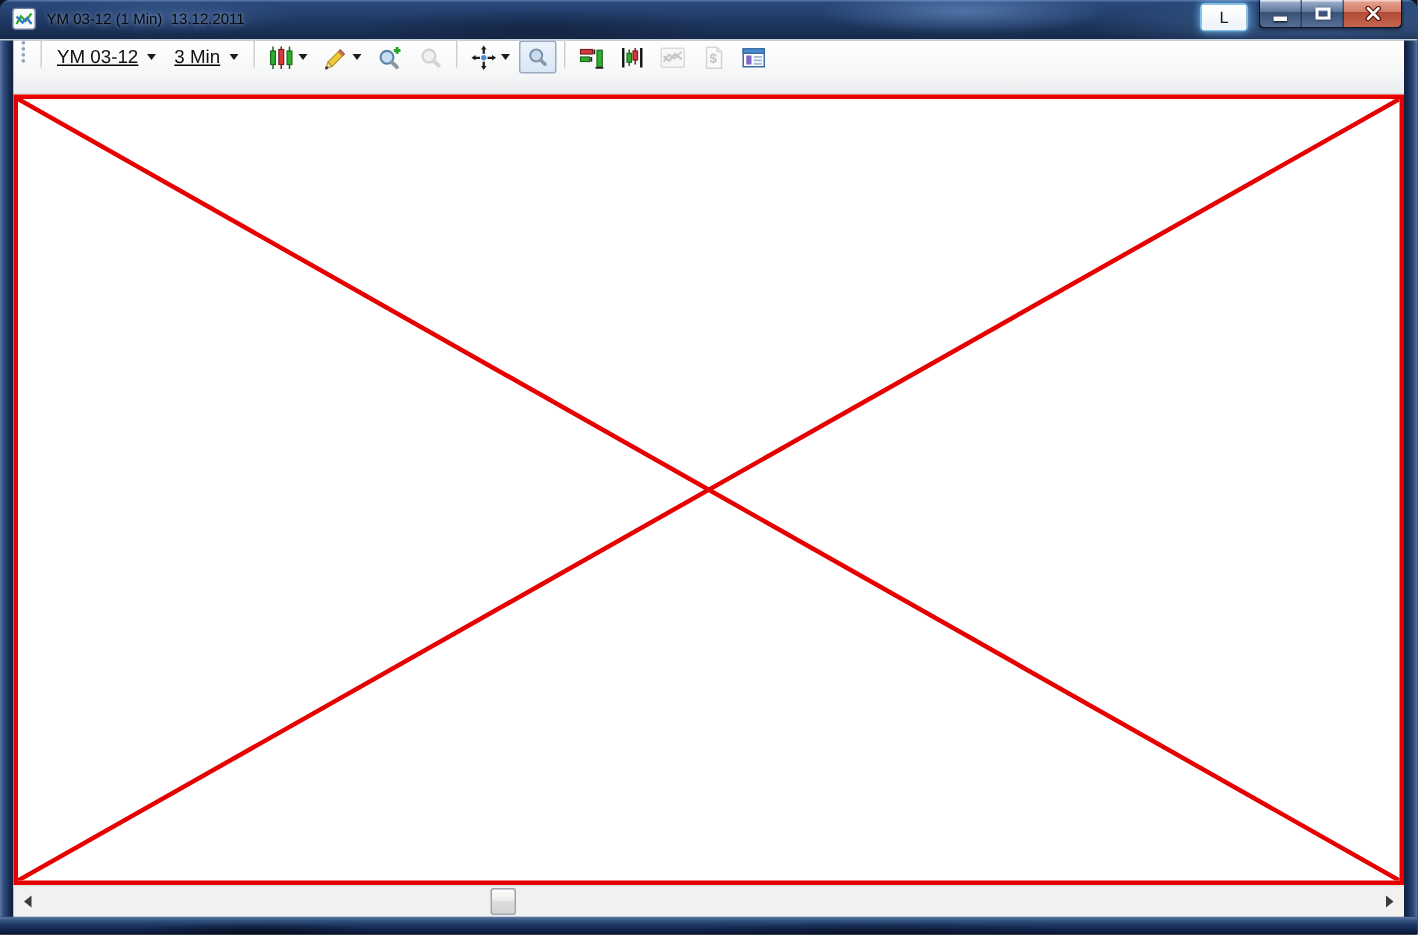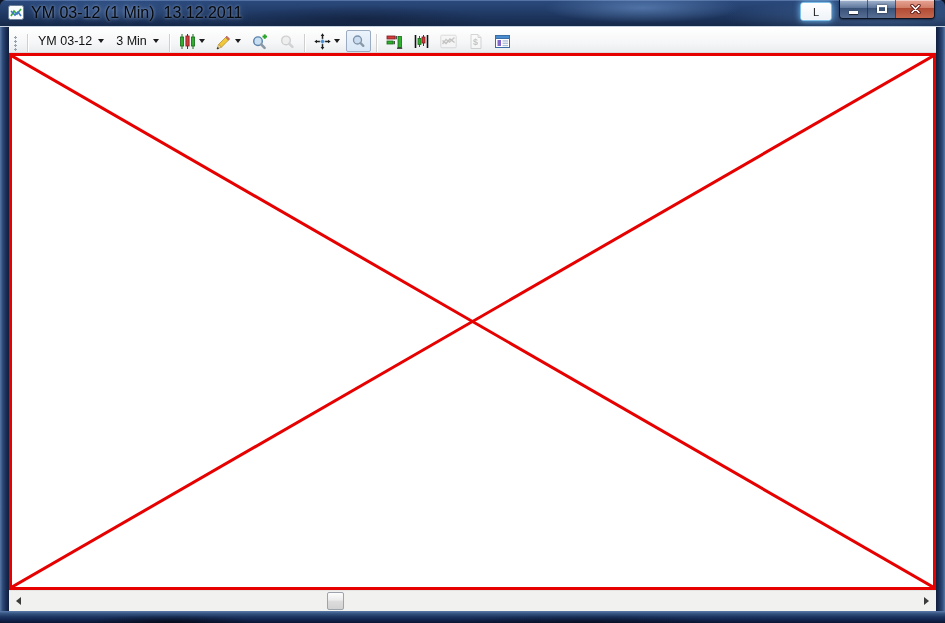--- a/index.html
+++ b/index.html
@@ -13,21 +13,21 @@
     border-bottom:1px solid #c7d2e0;
     background:
       radial-gradient(140px 22px at 68% 30%, rgba(115,155,210,.55), transparent 70%),
       radial-gradient(220px 26px at 93% 65%, rgba(95,135,190,.45), transparent 70%),
       radial-gradient(180px 20px at 38% 75%, rgba(15,25,50,.5), transparent 70%),
       radial-gradient(120px 18px at 12% 40%, rgba(80,115,170,.4), transparent 70%),
       linear-gradient(180deg, #2c4b7e 0%, #213c68 45%, #16294a 100%);
     box-shadow: inset 0 1px 0 rgba(160,190,235,.35);
   }
   .win-icon { width:17px; height:16px; margin-right:6px; display:inline-flex; flex:0 0 auto; }
-  .title { font-size:16px; color:#05080c; white-space:pre;
+  .title { font-size:10px; color:#05080c; white-space:pre;
            text-shadow:0 0 3px rgba(205,225,255,.6), 0 0 8px rgba(185,205,245,.35); }
 
   .caption { position:absolute; top:0; right:10px; display:flex; align-items:flex-start; }
   .link-btn {
     margin-top:2px; margin-right:7px; width:32px; height:19px; cursor:pointer;
     background:linear-gradient(180deg,#ffffff,#eef3f8); border:1px solid #7fc0e8; border-radius:3px;
     box-shadow:0 0 6px rgba(120,200,255,.95), inset 0 0 2px #fff;
     font-family:inherit; font-size:11px; color:#1a1a1a; line-height:16px; text-align:center;
   }
   .capgroup { display:flex; height:19px; border:1px solid rgba(8,15,28,.9); border-top:none;
@@ -52,23 +52,23 @@
   .frame.left  { width:9px; background:linear-gradient(90deg,#5a78a4 0%,#2d4a79 30%,#17294e 75%,#101f3d 100%); }
   .frame.right { width:9px; background:linear-gradient(270deg,#5a78a4 0%,#2d4a79 30%,#17294e 75%,#101f3d 100%); }
   .frame.bottom { height:12px;
       background:
         radial-gradient(120px 10px at 18% 90%, rgba(0,0,0,.5), transparent 70%),
         radial-gradient(200px 11px at 62% 95%, rgba(0,0,0,.35), transparent 70%),
         linear-gradient(180deg,#5d7cab 0%, #34537f 22%, #1c3661 48%, #102149 80%, #0a1731 100%); }
   .content { display:flex; flex-direction:column; width:927px; background:#fff; }
 
   
-  .toolbar { height:26px; flex:0 0 auto; display:flex; align-items:flex-end; padding:0 4px;
+  .toolbar { height:36px; flex:0 0 auto; display:flex; align-items:flex-start; padding:0 4px;
              background:linear-gradient(180deg, #ffffff 0%, #f5f6f7 65%, #eaecef 100%);
-             border-bottom:1px solid #dadada; }
+             border-bottom:1px solid #dadada;text-decoration:underline; }
   .grip { width:4px; height:16px; margin:0 5px 0 1px; cursor:grab;
           background-image:radial-gradient(circle at 1.5px 1.5px, #93a2b2 1.1px, transparent 1.3px);
           background-size:4px 4px; }
   .tsep { width:1px; height:18px; background:#cfcfcf; box-shadow:1px 0 0 #ffffff; margin:0 4px; flex:0 0 auto; }
   .tb-select { display:flex; align-items:center; gap:6px; height:22px; padding:0 6px; cursor:pointer;
                background:none; border:none; font-family:inherit; font-size:12.5px; color:#101010; }
   .dd { width:0; height:0; border-left:3.5px solid transparent; border-right:3.5px solid transparent;
         border-top:4px solid #1c1c1c; flex:0 0 auto; }
   .tb-btn { display:flex; align-items:center; gap:3px; height:22px; padding:0 3px; margin:0 1px;
             background:none; border:1px solid transparent; cursor:pointer; }

